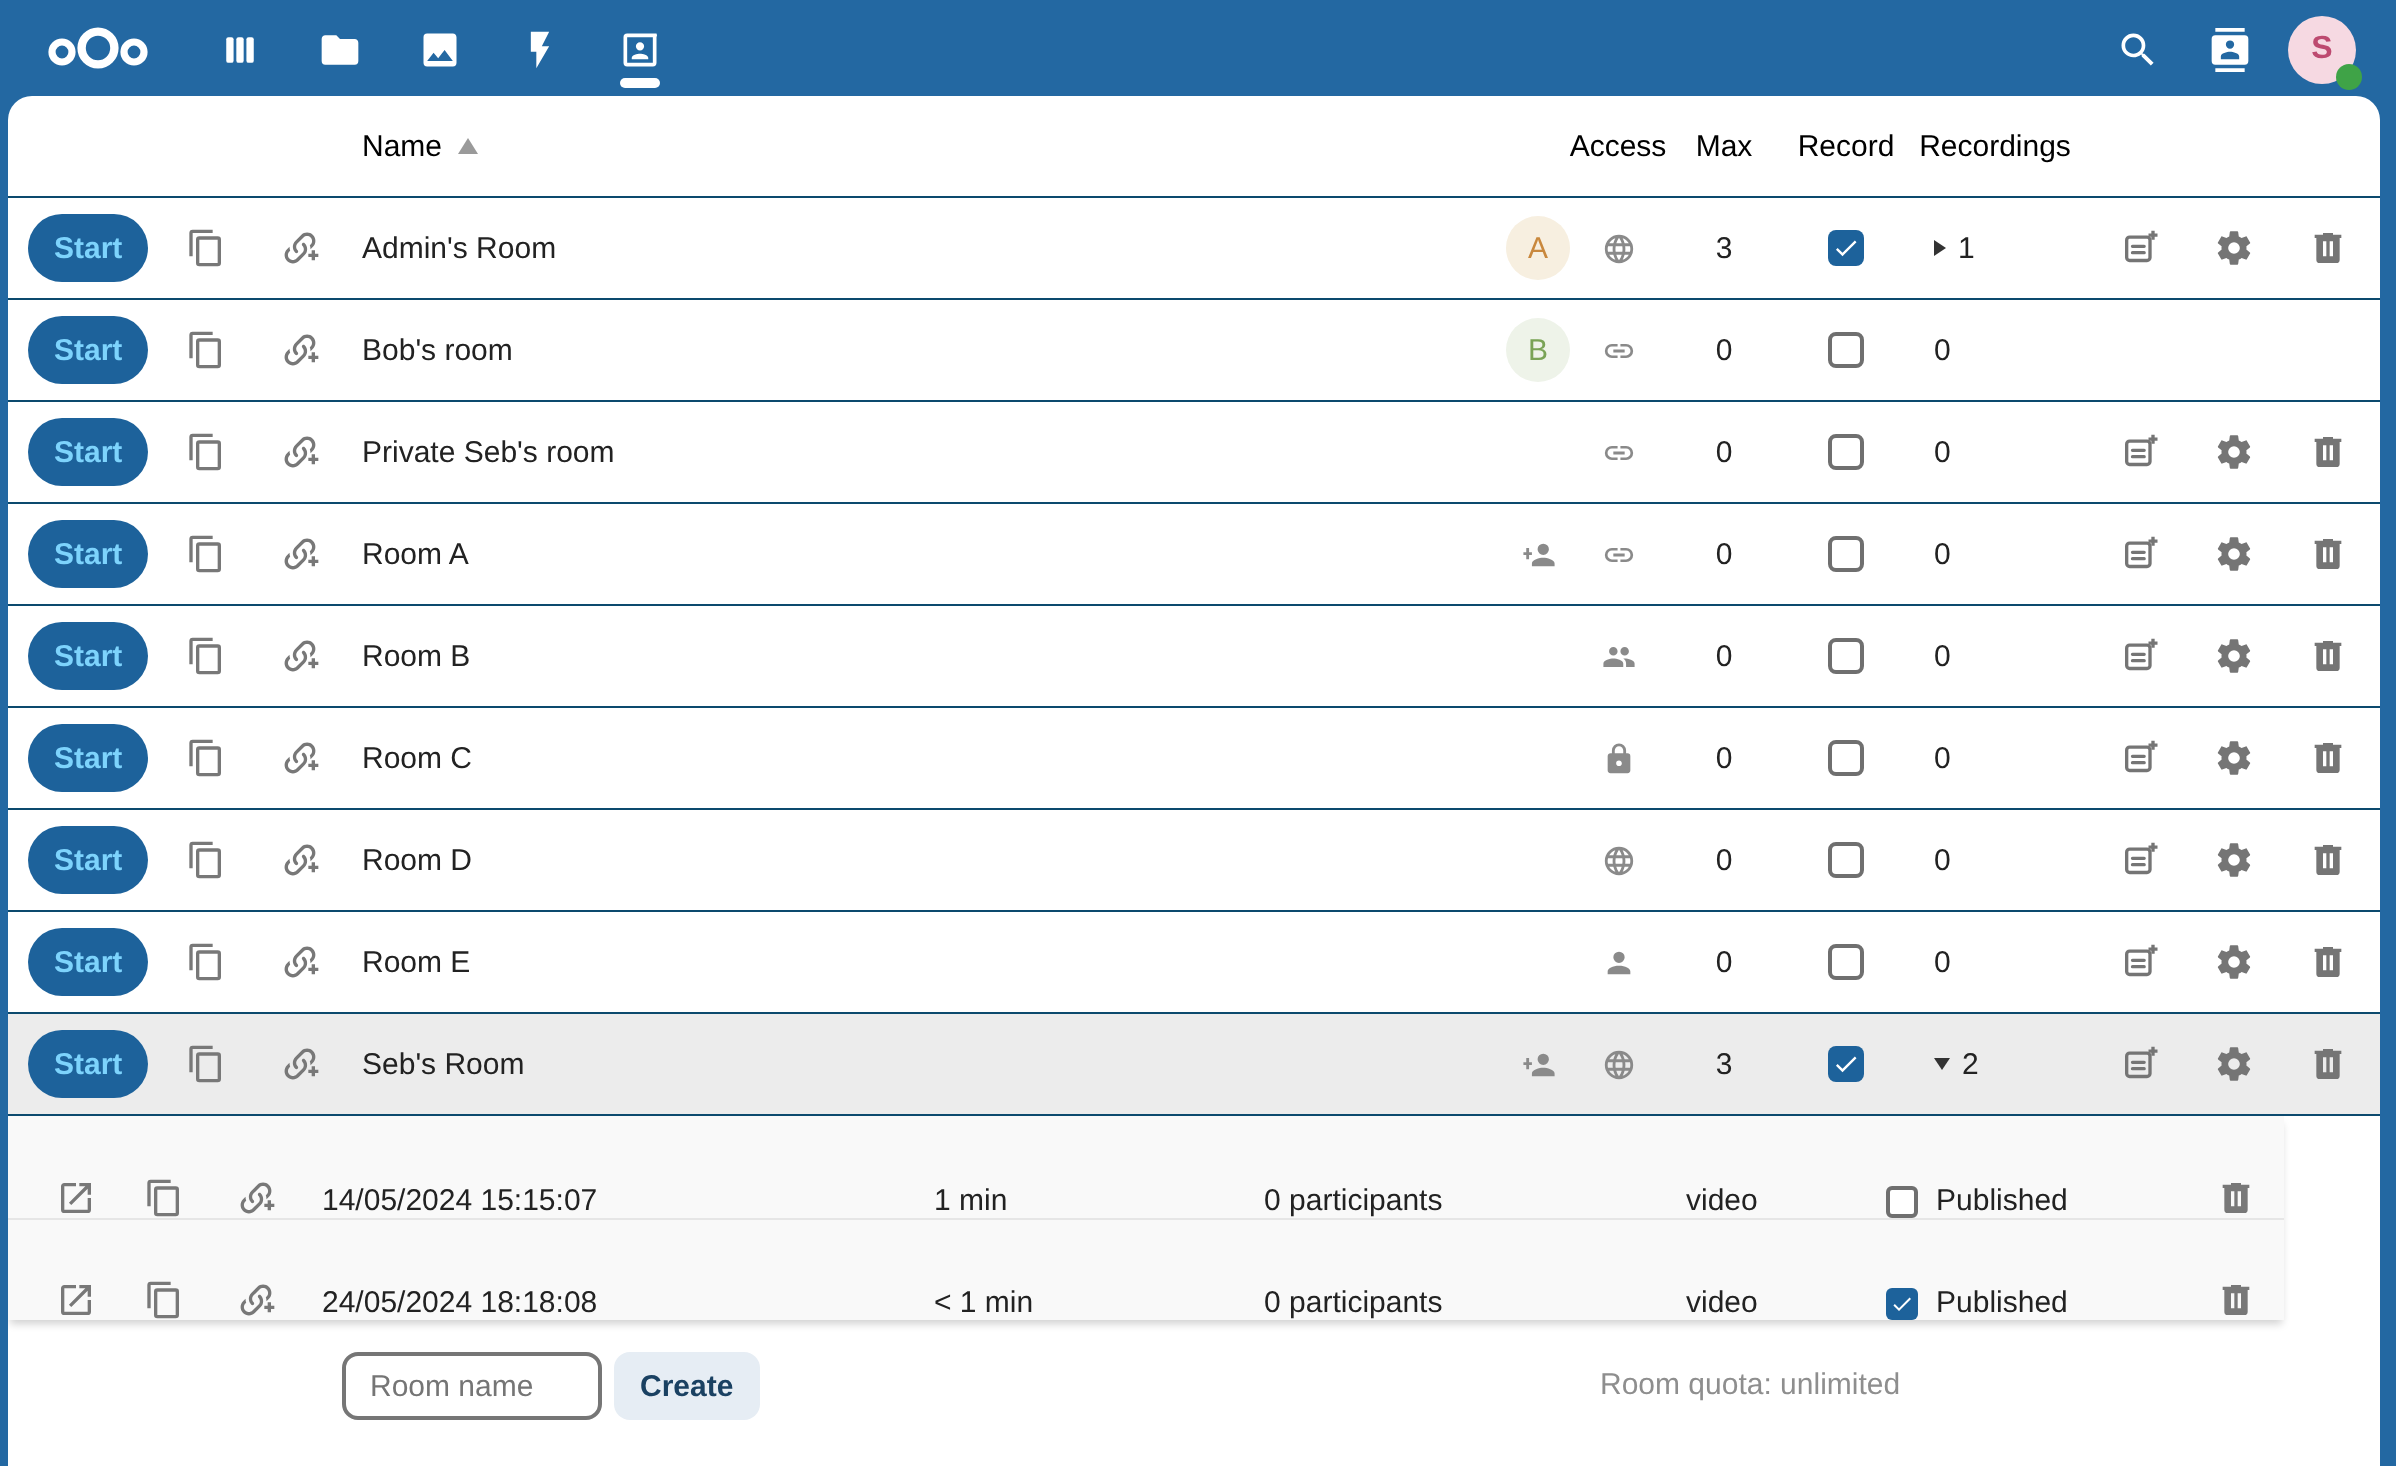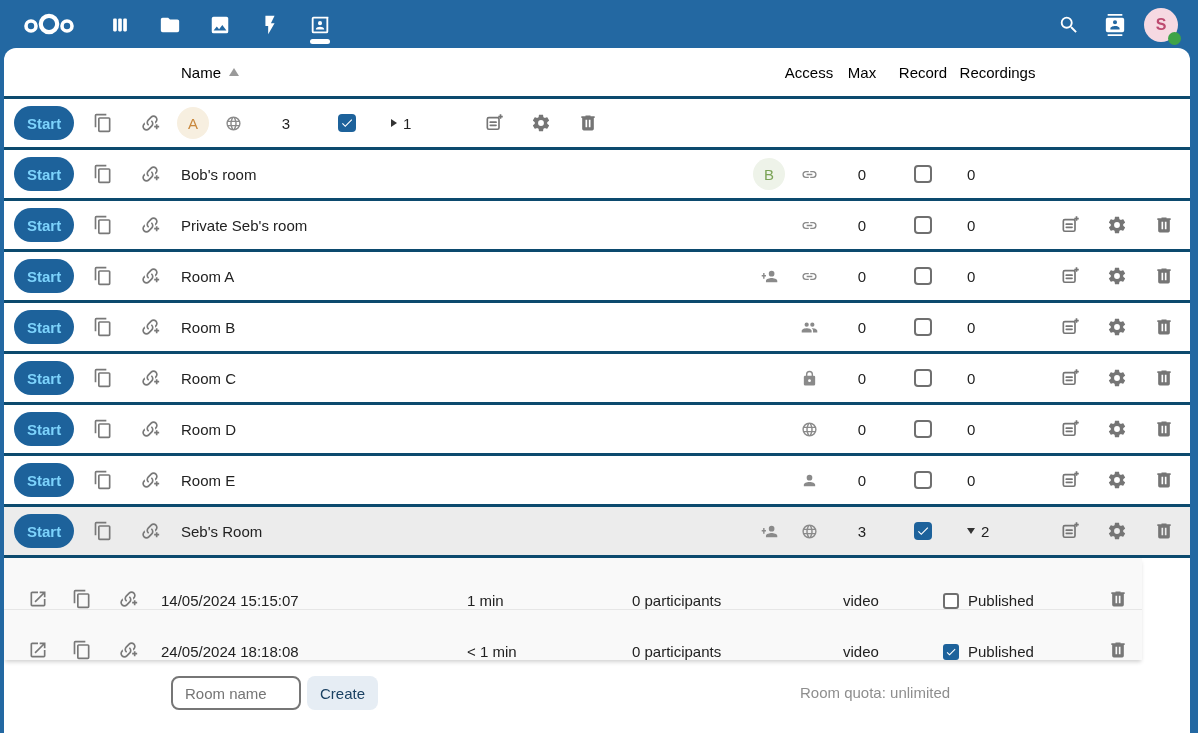--- a/index.html
+++ b/index.html
@@ -22,21 +22,21 @@
   .tb-right { margin-left:auto; display:flex; align-items:center; }
   .tb-btn { width:46px; height:50px; display:flex; align-items:center; justify-content:center; color:#fff; cursor:pointer; }
   .tb-btn .ic { width:22px; height:22px; }
   .avatar { width:34px; height:34px; margin-left:6px; margin-right:20px; border-radius:50%; position:relative;
     display:flex; align-items:center; justify-content:center; font-size:16px; font-weight:600; cursor:pointer; }
   .status-dot { position:absolute; right:-3px; bottom:-3px; width:13px; height:13px; border-radius:50%; }
 
   
   .card { position:absolute; top:48px; left:4px; right:8px; bottom:0; background:#fff; border-radius:12px 12px 0 0; overflow:hidden; }
 
-  .thead, .row { display:flex; align-items:center; height:51px; border-bottom:3px solid #0c4a6e; font-size:15px; color:#222; }
+  .thead, .row { display:flex; align-items:center; height:51px; border-bottom:1px solid #0c4a6e; font-size:15px; color:#222; }
   .thead { color:#000; }
   .row.hl { background:#ececec; }
 
   .col-a { width:75px; padding-left:10px; display:flex; align-items:center; }
   .col-b { width:48px; display:flex; align-items:center; justify-content:center; }
   .col-c { width:46px; display:flex; align-items:center; justify-content:center; }
   .col-name { flex:1; padding-left:8px; display:flex; align-items:center; white-space:nowrap; overflow:hidden; }
   .col-share { width:40px; display:flex; align-items:center; justify-content:center; }
   .col-access { width:40px; display:flex; align-items:center; justify-content:center; color:#8a8a8a; }
   .col-max { width:66px; display:flex; align-items:center; justify-content:center; }
@@ -78,21 +78,21 @@
   .rec-type { width:100px; }
   .rec-pub { display:flex; align-items:center; gap:9px; }
   .rec-trash { margin-left:auto; margin-right:14px; }
 
   
   .footer { position:relative; height:72px; }
   .room-input { position:absolute; left:167px; top:16px; width:130px; height:34px; border:2px solid #767676; border-radius:8px;
     padding:0 12px; font-size:15px; font-family:"Liberation Sans",sans-serif; color:#222; background:#fff; }
   .room-input::placeholder { color:#757575; }
   .create-btn { position:absolute; left:303px; top:16px; height:34px; padding:0 13px; border:none; border-radius:8px;
-    font-size:15px; font-weight:400; font-family:"Liberation Sans",sans-serif; cursor:pointer; }
+    font-size:15px; font-weight:700; font-family:"Liberation Sans",sans-serif; cursor:pointer; }
   .quota { position:absolute; left:796px; top:24px; font-size:15px; color:#8e8e8e; }
 </style>
 </head>
 <body style="background: rgb(35, 104, 162);">
 
 <svg width="0" height="0" style="position:absolute">
   <defs>
     <symbol id="i-columns" viewBox="0 0 24 24">
       <rect x="4.5" y="5" width="4" height="14" rx="1.2"></rect>
         <rect x="10" y="5" width="4" height="14" rx="1.2"></rect>
@@ -239,20 +239,21 @@
     <div class="col-b icon-btn">
           <svg viewBox="0 0 24 24" class="ic" style="width: 20px; height: 20px;">
             <use href="#i-copy"></use>
           </svg>
         </div>
     <div class="col-c icon-btn">
           <svg viewBox="0 0 24 24" class="ic" style="width: 20px; height: 20px;">
             <use href="#i-linkplus"></use>
           </svg>
         </div>
+    <div class="col-name">Admin's Room</div>
     <div class="col-share">
           <div class="mini-avatar" style="background: rgb(247, 239, 224); color: rgb(201, 136, 61);">A</div>
         </div>
     <div class="col-access">
           <svg viewBox="0 0 24 24" class="ic" style="width: 17px; height: 17px;">
             <use href="#i-globe"></use>
           </svg>
         </div>
     <div class="col-max">3</div>
     <div class="col-record">

